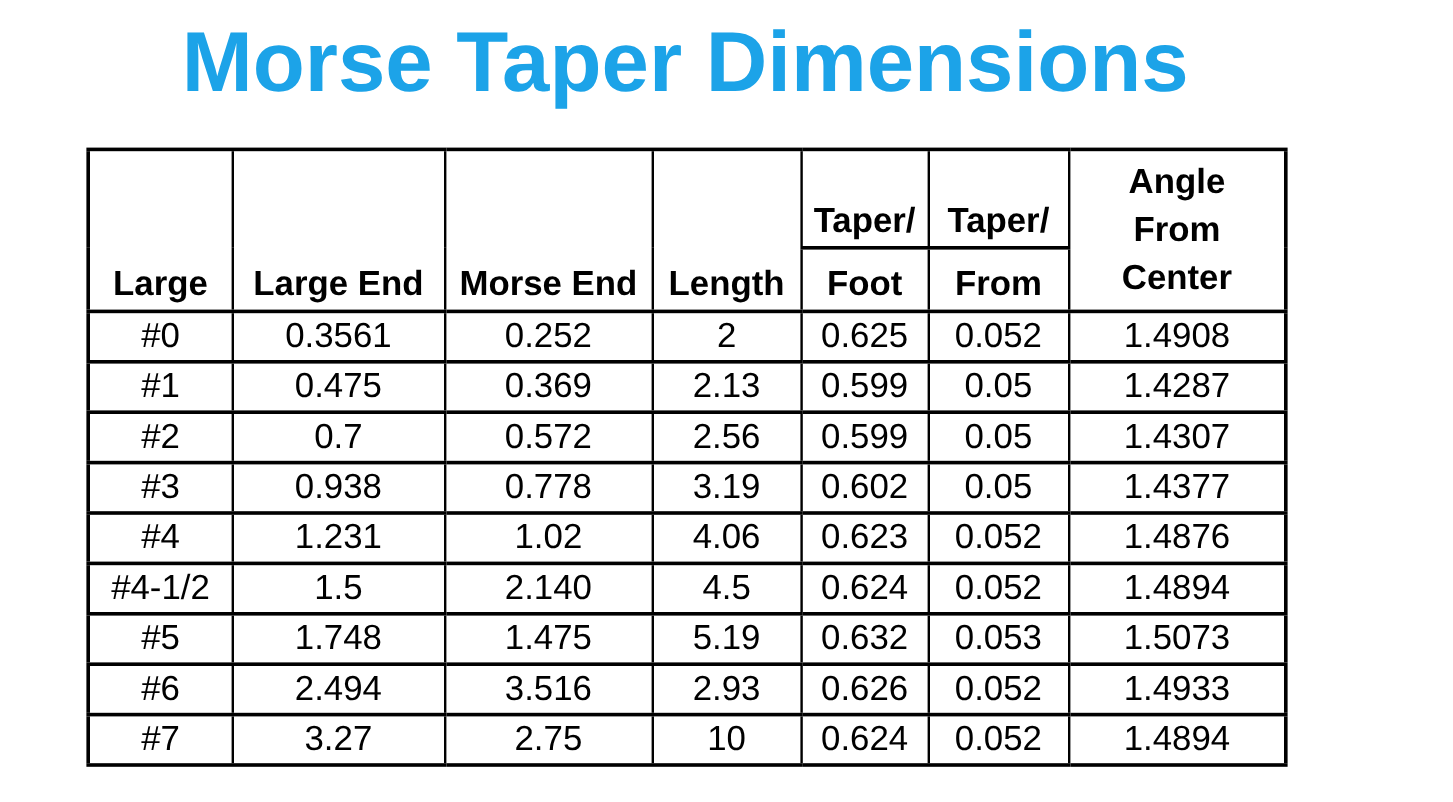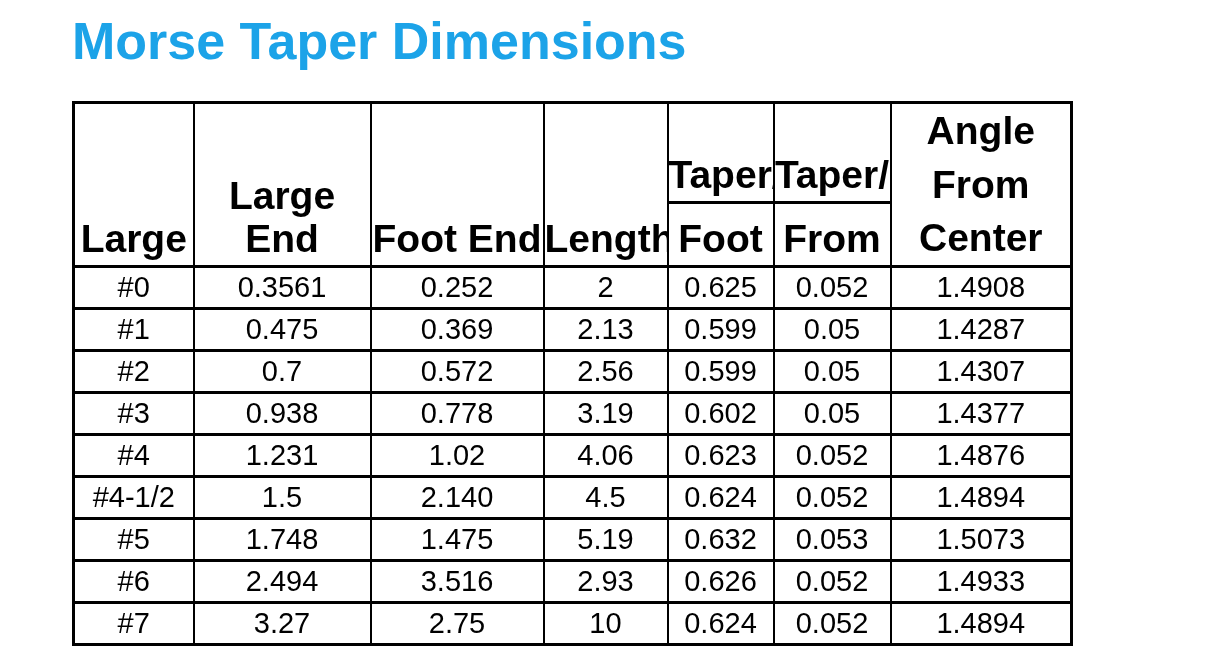--- a/index.html
+++ b/index.html
@@ -11,22 +11,22 @@
   .page {
     position: relative;
     width: 1211px;
     height: 668px;
     background: #ffffff;
     overflow: hidden;
   }
   .title {
     margin: 12px 0 0 72px;
     width: 998px;
-    text-align: left;
-    font-size: 52px;
+    text-align: center;
+    font-size: 71px;
     line-height: 1.15;
     font-weight: bold;
     color: #1CA3E8;
     letter-spacing: 0;
   }
   table.taper-table {
     margin: 29px 0 0 72px;
     width: 998px;
     table-layout: fixed;
     border-collapse: collapse;
@@ -37,21 +37,21 @@
     border-left: 2px solid #000;
     border-right: 2px solid #000;
     border-top: 3px solid #000;
     border-bottom: 3px solid #000;
     color: #000;
     text-align: center;
     overflow: hidden;
     padding: 0;
   }
   thead th {
-    font-size: 39px;
+    font-size: 29px;
     font-weight: bold;
     vertical-align: bottom;
     padding-bottom: 4px;
     line-height: 1.1;
   }
   thead tr.header-top { height: 82px; }
   thead tr.header-sub { height: 53px; }
   th.th-angle {
     vertical-align: middle;
     padding-bottom: 0;
@@ -78,21 +78,21 @@
       <col style="width:173px">
       <col style="width:124px">
       <col style="width:106px">
       <col style="width:117px">
       <col style="width:181px">
     </colgroup>
     <thead>
       <tr class="header-top">
         <th rowspan="2">Large</th>
         <th rowspan="2">Large End</th>
-        <th rowspan="2">Foot End</th>
+        <th rowspan="2">Morse End</th>
         <th rowspan="2">Length</th>
         <th>Taper/</th>
         <th>Taper/</th>
         <th rowspan="2" class="th-angle">
           <div>Angle</div>
           <div>From</div>
           <div>Center</div>
         </th>
       </tr>
       <tr class="header-sub">

